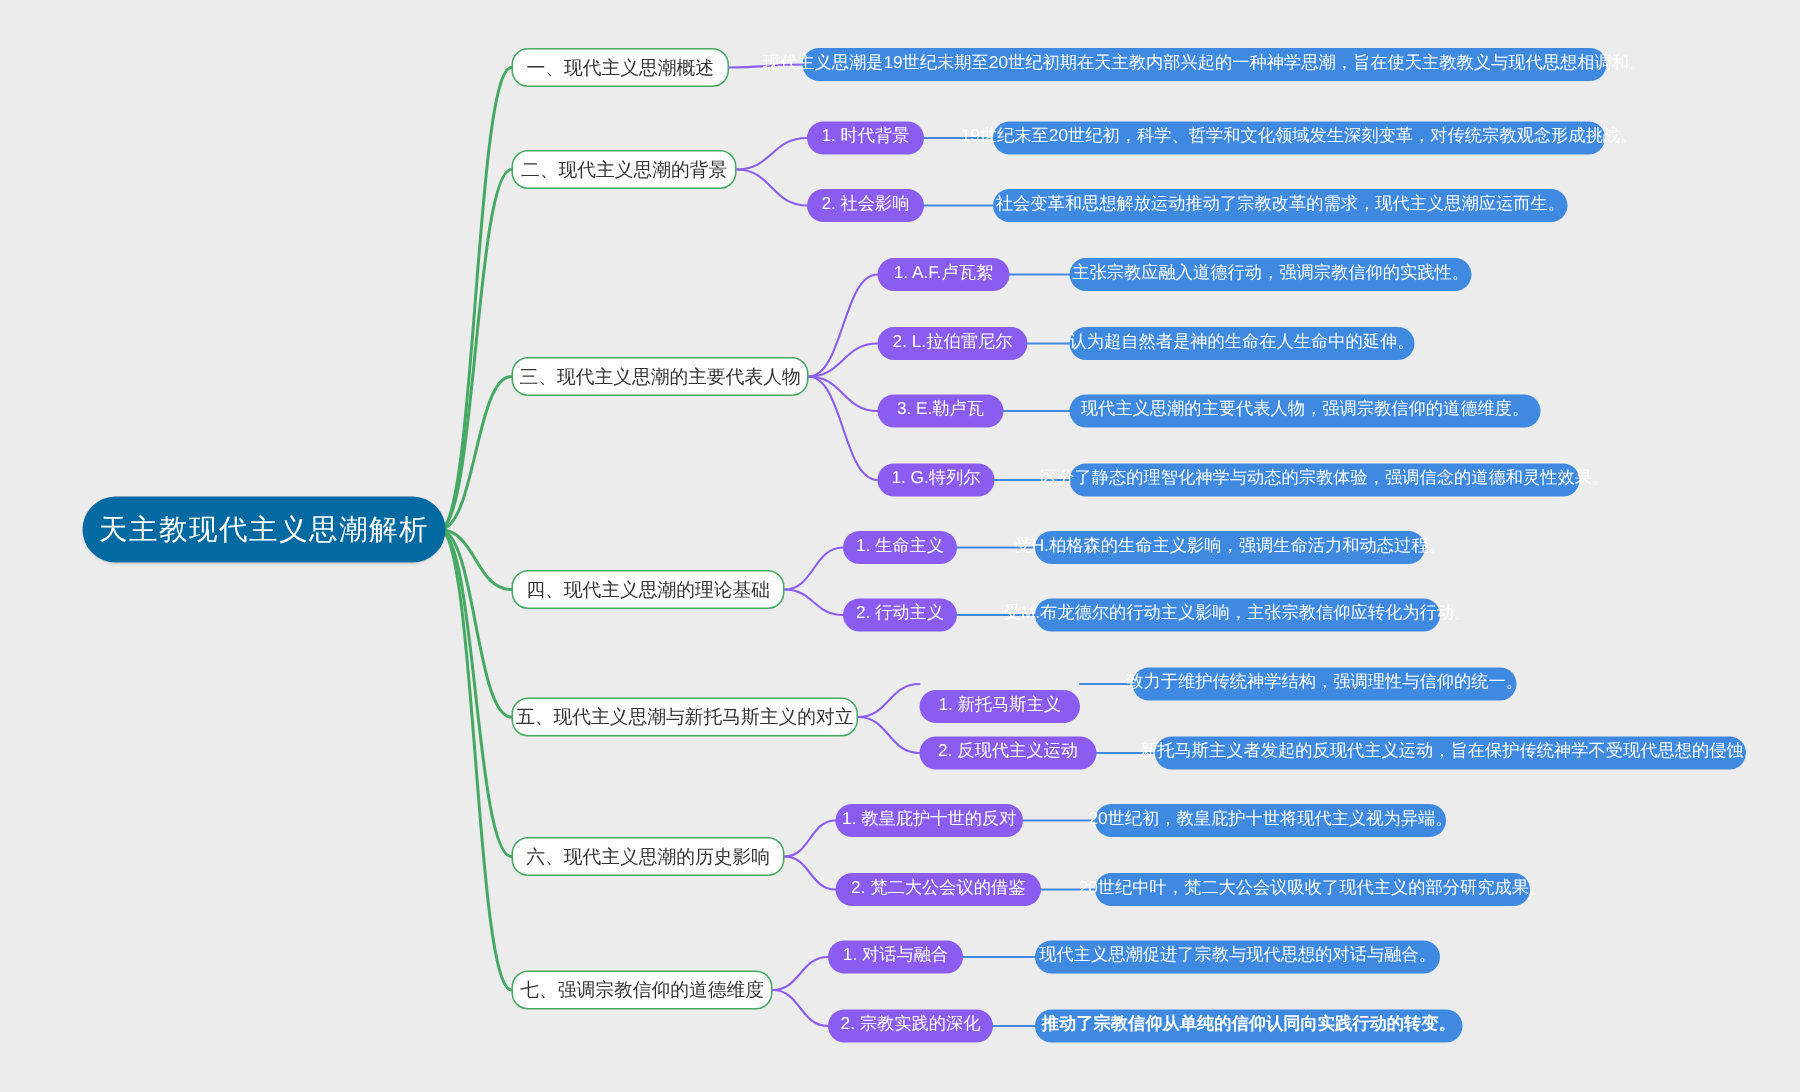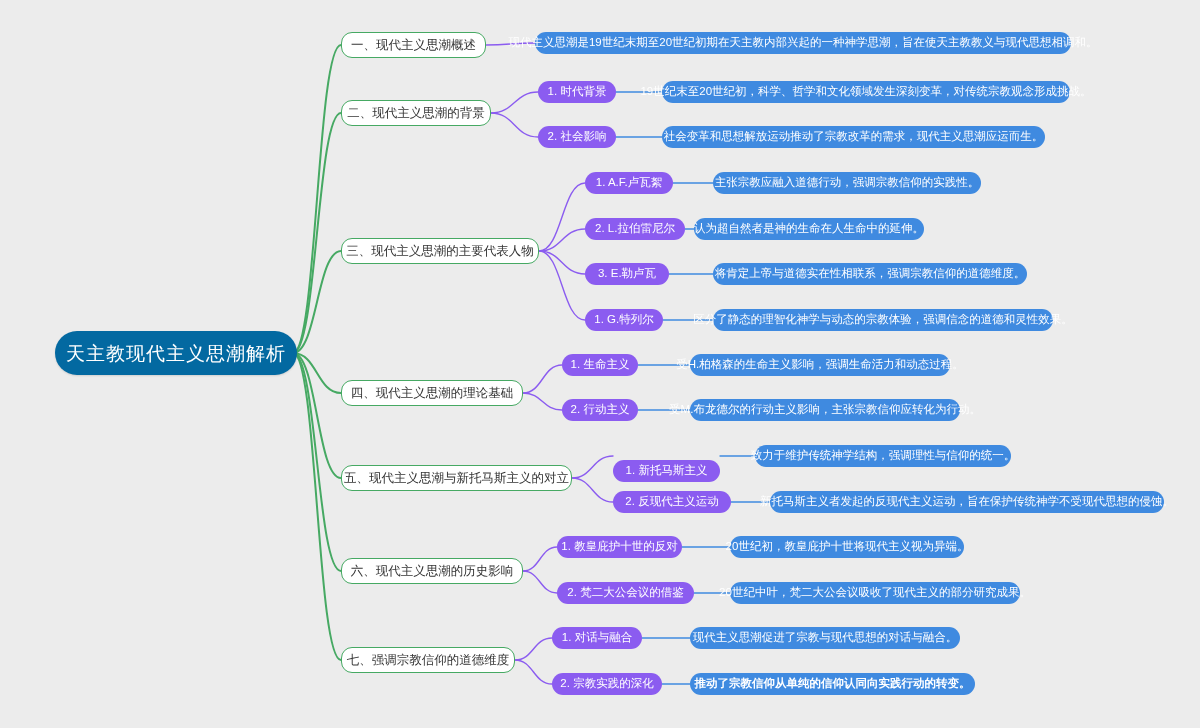--- a/index.html
+++ b/index.html
@@ -139,28 +139,28 @@
       </div>
       <div class="node node-l2" style="left: 585px; top: 172px; width: 88px; height: 22px;">
         <span>1. A.F.卢瓦絮</span>
       </div>
       <div class="node node-l3" style="left: 713px; top: 172px; width: 268px; height: 22px;">
         <span>主张宗教应融入道德行动，强调宗教信仰的实践性。</span>
       </div>
       <div class="node node-l2" style="left: 585px; top: 218px; width: 100px; height: 22px;">
         <span>2. L.拉伯雷尼尔</span>
       </div>
-      <div class="node node-l3" style="left: 694px; top: 218px; width: 230px; height: 22px; align-items: center;">
+      <div class="node node-l3" style="left: 713px; top: 218px; width: 230px; height: 22px; align-items: center;">
         <span>认为超自然者是神的生命在人生命中的延伸。</span>
       </div>
       <div class="node node-l2" style="left: 585px; top: 263px; width: 84px; height: 22px;">
         <span>3. E.勒卢瓦</span>
       </div>
       <div class="node node-l3" style="left: 713px; top: 263px; width: 314px; height: 22px;">
-        <span>将肯定上帝与道德实在性相联系，强调宗教信仰的道德维度。</span>
+        <span>现代主义思潮的主要代表人物，强调宗教信仰的道德维度。</span>
       </div>
       <div class="node node-l2" style="left: 585px; top: 309px; width: 78px; height: 22px;">
         <span>1. G.特列尔</span>
       </div>
       <div class="node node-l3" style="left: 713px; top: 309px; width: 340px; height: 22px;">
         <span>区分了静态的理智化神学与动态的宗教体验，强调信念的道德和灵性效果。</span>
       </div>
       <div class="node node-l1" style="left: 341px; top: 380px; width: 182px; height: 26px;">
         <span>四、现代主义思潮的理论基础</span>
       </div>

